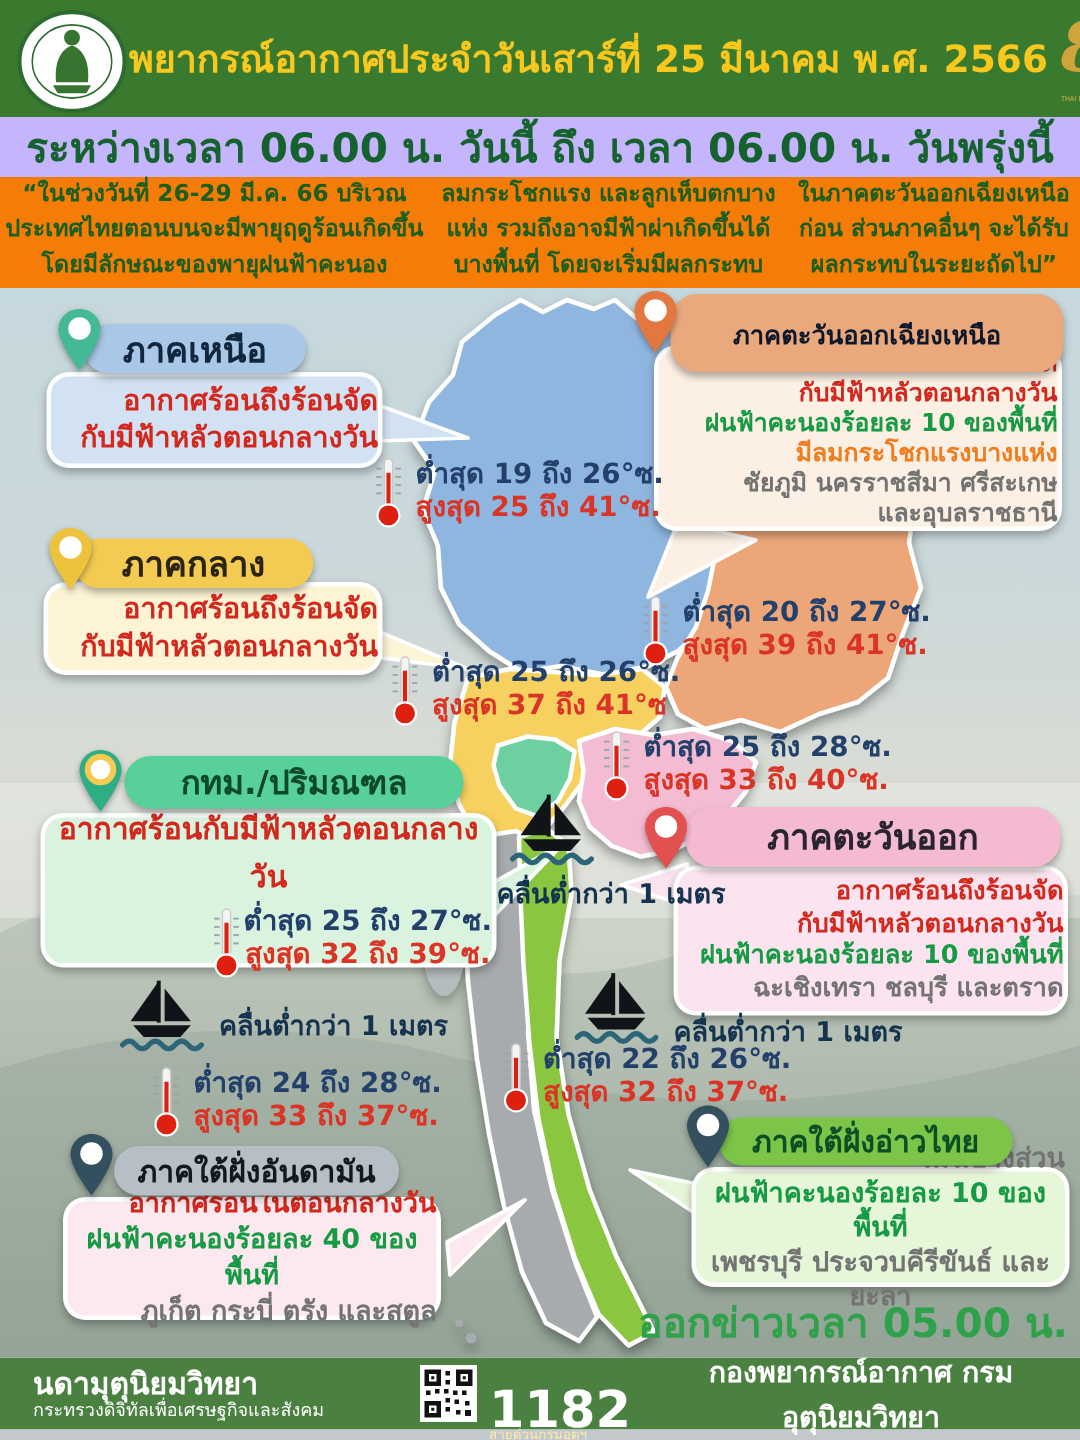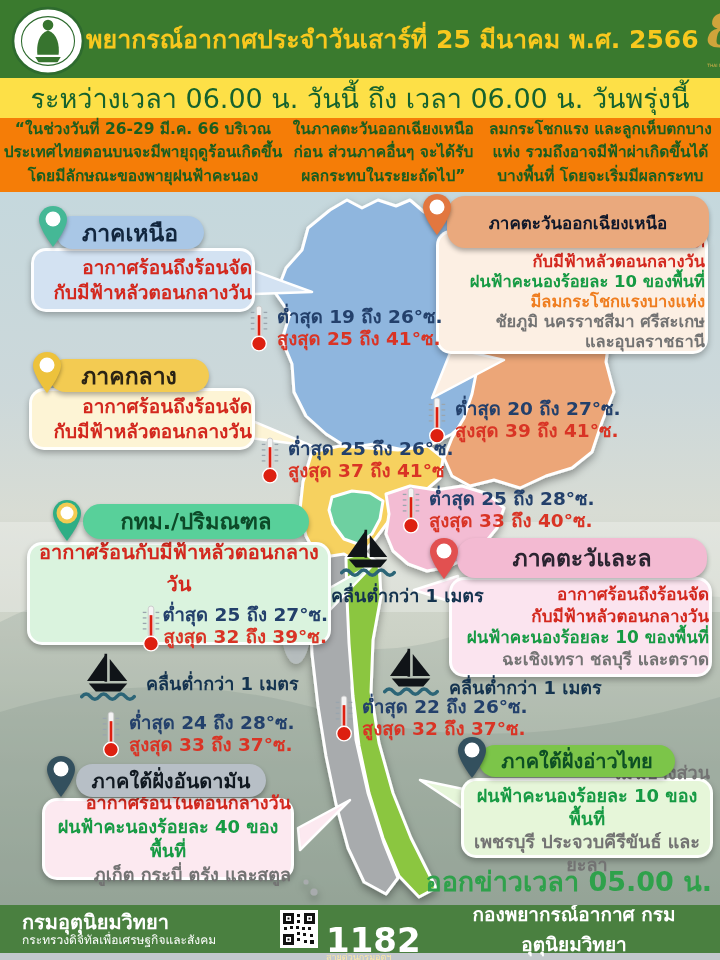--- a/index.html
+++ b/index.html
@@ -7,21 +7,21 @@
   body { font-family:"DejaVu Sans","Liberation Sans",sans-serif; background:#fff; }
   .poster { position:relative; width:720px; height:960px; overflow:hidden; }
 
   
   .topbar { position:relative; height:78px; background:#3a7a2e; display:flex; align-items:center; padding:0 10px; }
   .ministry-logo { width:76px; height:70px; flex:0 0 auto; margin-top:4px; }
   .page-title { flex:1; text-align:center; font-size:25px; font-weight:bold; color:#f8c81e; white-space:nowrap; }
   .anniv { width:100px; height:76px; flex:0 0 auto; }
 
   
-  .timebar { height:40px; background:#fde047; color:#15622e; font-size:27px; font-weight:normal;
+  .timebar { height:40px; background:#c4b5fd; color:#15622e; font-size:27px; font-weight:bold;
              display:flex; align-items:center; justify-content:center; }
 
   
   .advisory { height:74px; background:#f57d07; color:#1b5e1f; font-size:15.5px; font-weight:bold;
               text-align:center; display:flex; flex-direction:row; justify-content:center; line-height:1.5; }
 
   
   .map-area { position:relative; height:713px;
       background:linear-gradient(180deg,#c5d8dd 0%,#ccd8da 28%,#d8dcd4 45%,#ccd2c6 62%,#b6c1b2 80%,#a2b0a0 100%); }
   .map-svg { position:absolute; left:0; top:0; width:720px; height:713px; }
@@ -96,22 +96,22 @@
       <text x="48" y="58" font-size="6.5" fill="#d8b34c" text-anchor="middle">1942-2022</text>
       <text x="48" y="66" font-size="4.4" fill="#d8b34c" text-anchor="middle">THAI METEOROLOGICAL DEPARTMENT</text>
       <text x="48" y="74" font-size="5.5" font-weight="bold" fill="#ffffff" text-anchor="middle">80th Anniversary</text>
     </svg>
   </header>
 
   <div class="timebar">ระหว่างเวลา 06.00 น. วันนี้ ถึง เวลา 06.00 น. วันพรุ่งนี้</div>
 
   <div class="advisory">
     <div>“ในช่วงวันที่ 26-29 มี.ค. 66 บริเวณประเทศไทยตอนบนจะมีพายุฤดูร้อนเกิดขึ้น โดยมีลักษณะของพายุฝนฟ้าคะนอง</div>
+    <div>ลมกระโชกแรง และลูกเห็บตกบางแห่ง รวมถึงอาจมีฟ้าผ่าเกิดขึ้นได้บางพื้นที่ โดยจะเริ่มมีผลกระทบ</div>
     <div>ในภาคตะวันออกเฉียงเหนือก่อน ส่วนภาคอื่นๆ จะได้รับผลกระทบในระยะถัดไป”</div>
-    <div>ลมกระโชกแรง และลูกเห็บตกบางแห่ง รวมถึงอาจมีฟ้าผ่าเกิดขึ้นได้บางพื้นที่ โดยจะเริ่มมีผลกระทบ</div>
   </div>
 
   <div class="map-area">
 
     <svg class="map-svg" viewBox="0 0 720 713">
       <defs>
         <filter id="landshadow" x="-20%" y="-20%" width="140%" height="140%">
           <feDropShadow dx="0" dy="4" stdDeviation="4" flood-color="#000" flood-opacity="0.35"></feDropShadow>
         </filter>
       </defs>
@@ -232,21 +232,21 @@
         </div>
       </div>
     </div>
 
     <div class="pin" style="left:427px;top:344px">
       <svg viewBox="0 0 34 46">
           <path d="M17,2 C9,2 3,8 3,15.5 C3,25 17,43 17,43 C17,43 31,25 31,15.5 C31,8 25,2 17,2 Z" fill="#e25050"></path>
           <circle cx="17" cy="15" r="7.5" fill="#fff"></circle>
         </svg>
     </div>
-    <div class="pill pill-east">ภาคตะวัและล</div>
+    <div class="pill pill-east">ภาคตะวันออก</div>
     <div class="bodybox body-east">
       <div class="red">อากาศร้อนถึงร้อนจัด</div>
       <div class="red">กับมีฟ้าหลัวตอนกลางวัน</div>
       <div class="grn">ฝนฟ้าคะนองร้อยละ 10 ของพื้นที่</div>
       <div class="blu">ฉะเชิงเทรา ชลบุรี และตราด</div>
     </div>
 
     <div class="pin" style="left:44px;top:562px">
       <svg viewBox="0 0 34 46">
           <path d="M17,2 C9,2 3,8 3,15.5 C3,25 17,43 17,43 C17,43 31,25 31,15.5 C31,8 25,2 17,2 Z" fill="#33505e"></path>
@@ -436,21 +436,21 @@
           <path d="M2,51 Q7,45 12,51 T22,51 T32,51 T42,51 T52,51 T62,51" stroke="#2c6577" stroke-width="4" fill="none" stroke-linecap="round"></path>
         </svg>
     </div>
     <div class="wave-label" style="left:449px;top:481px">คลื่นต่ำกว่า 1 เมตร</div>
 
     <div class="release">ออกข่าวเวลา 05.00 น.</div>
   </div>
 
   <footer class="footerbar">
     <div class="f-left">
-      <div class="f-dept">กรมอุตุนิยมวิทยา</div>
+      <div class="f-dept">นดามุตุนิยมวิทยา</div>
       <div class="f-min">กระทรวงดิจิทัลเพื่อเศรษฐกิจและสังคม</div>
     </div>
     <div class="f-center">
       <svg width="38" height="38" viewBox="0 0 38 38">
         <rect width="38" height="38" fill="#fff"></rect>
         <g fill="#111">
           <rect x="3" y="3" width="11" height="11"></rect>
             <rect x="24" y="3" width="11" height="11"></rect>
             <rect x="3" y="24" width="11" height="11"></rect>
           <rect x="17" y="4" width="3" height="3"></rect>

